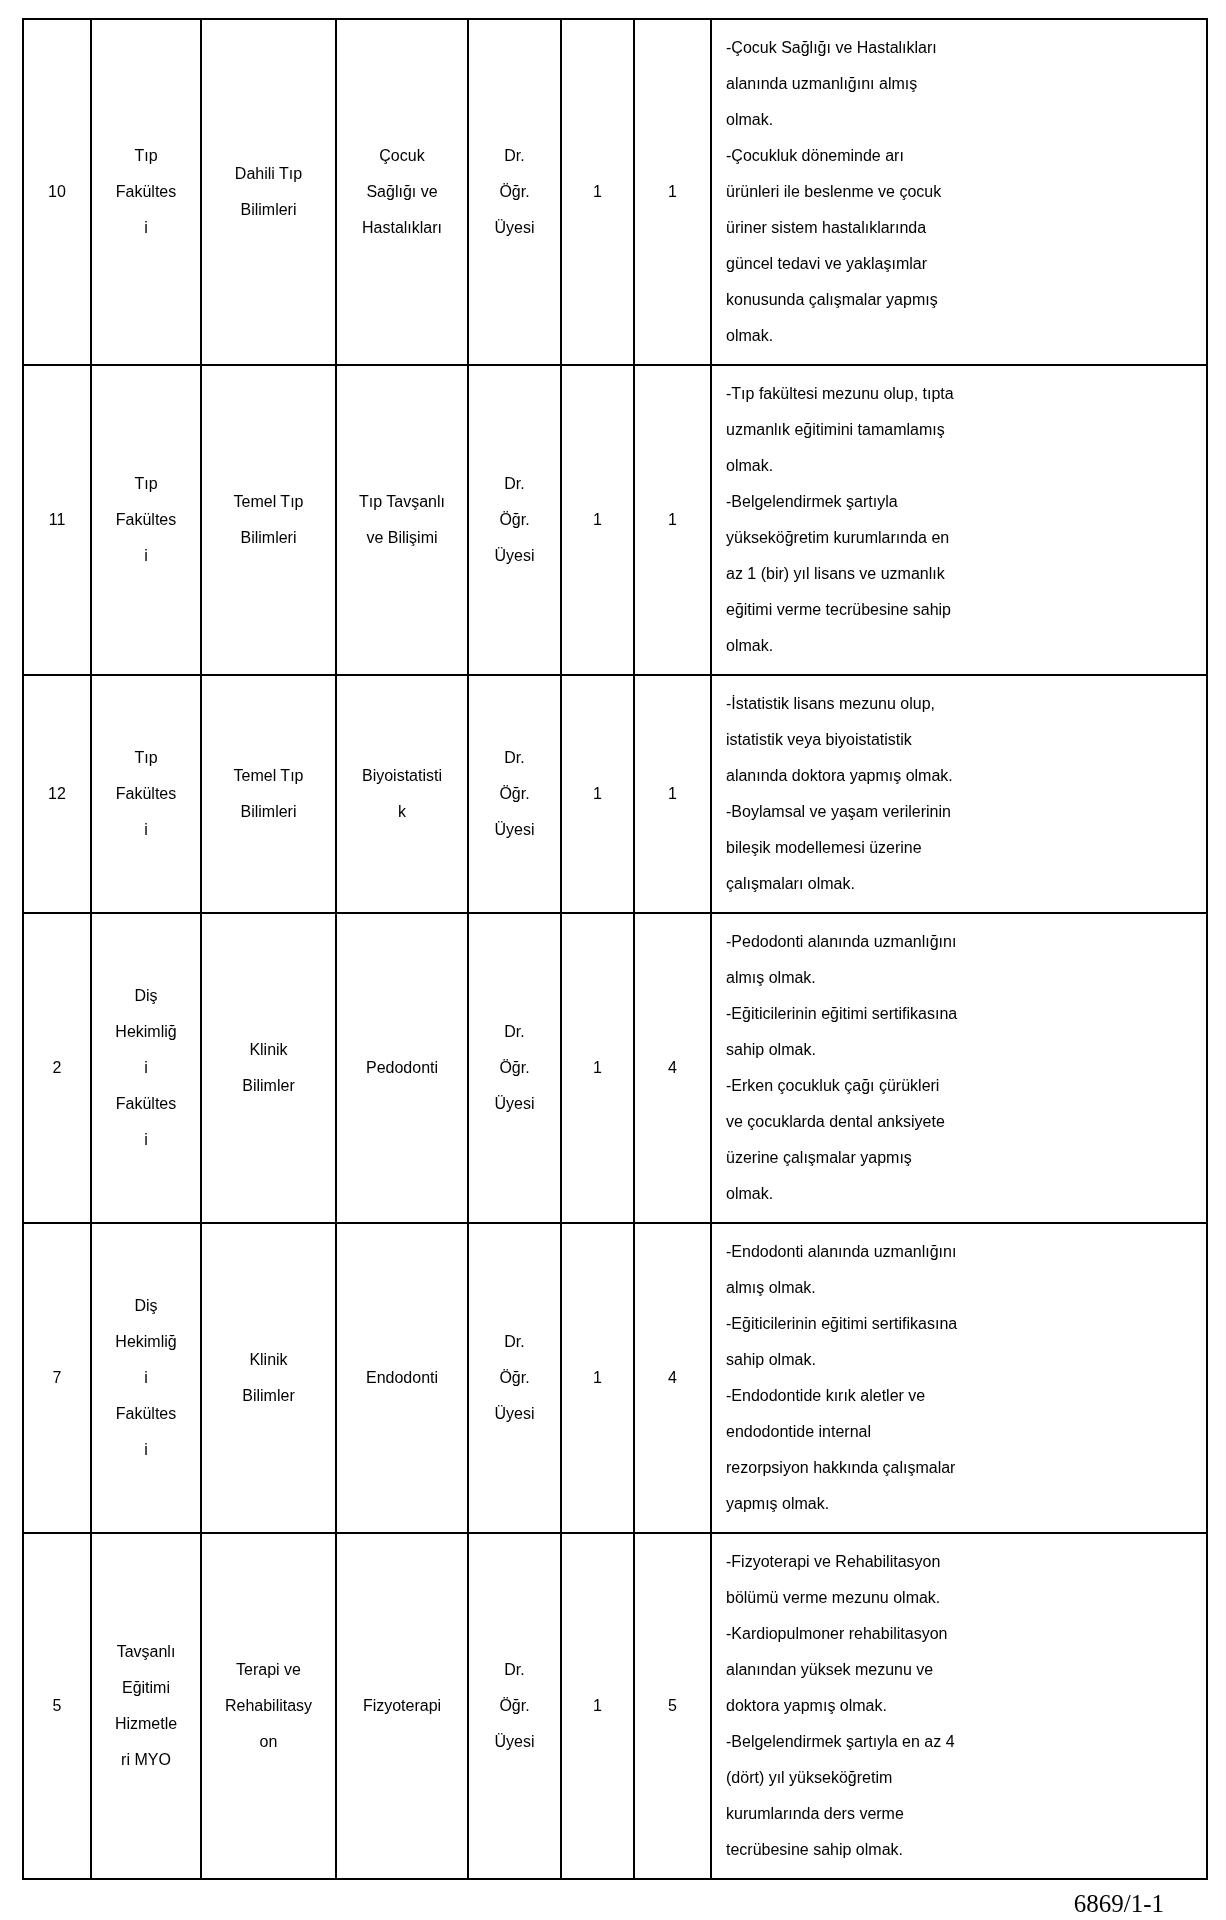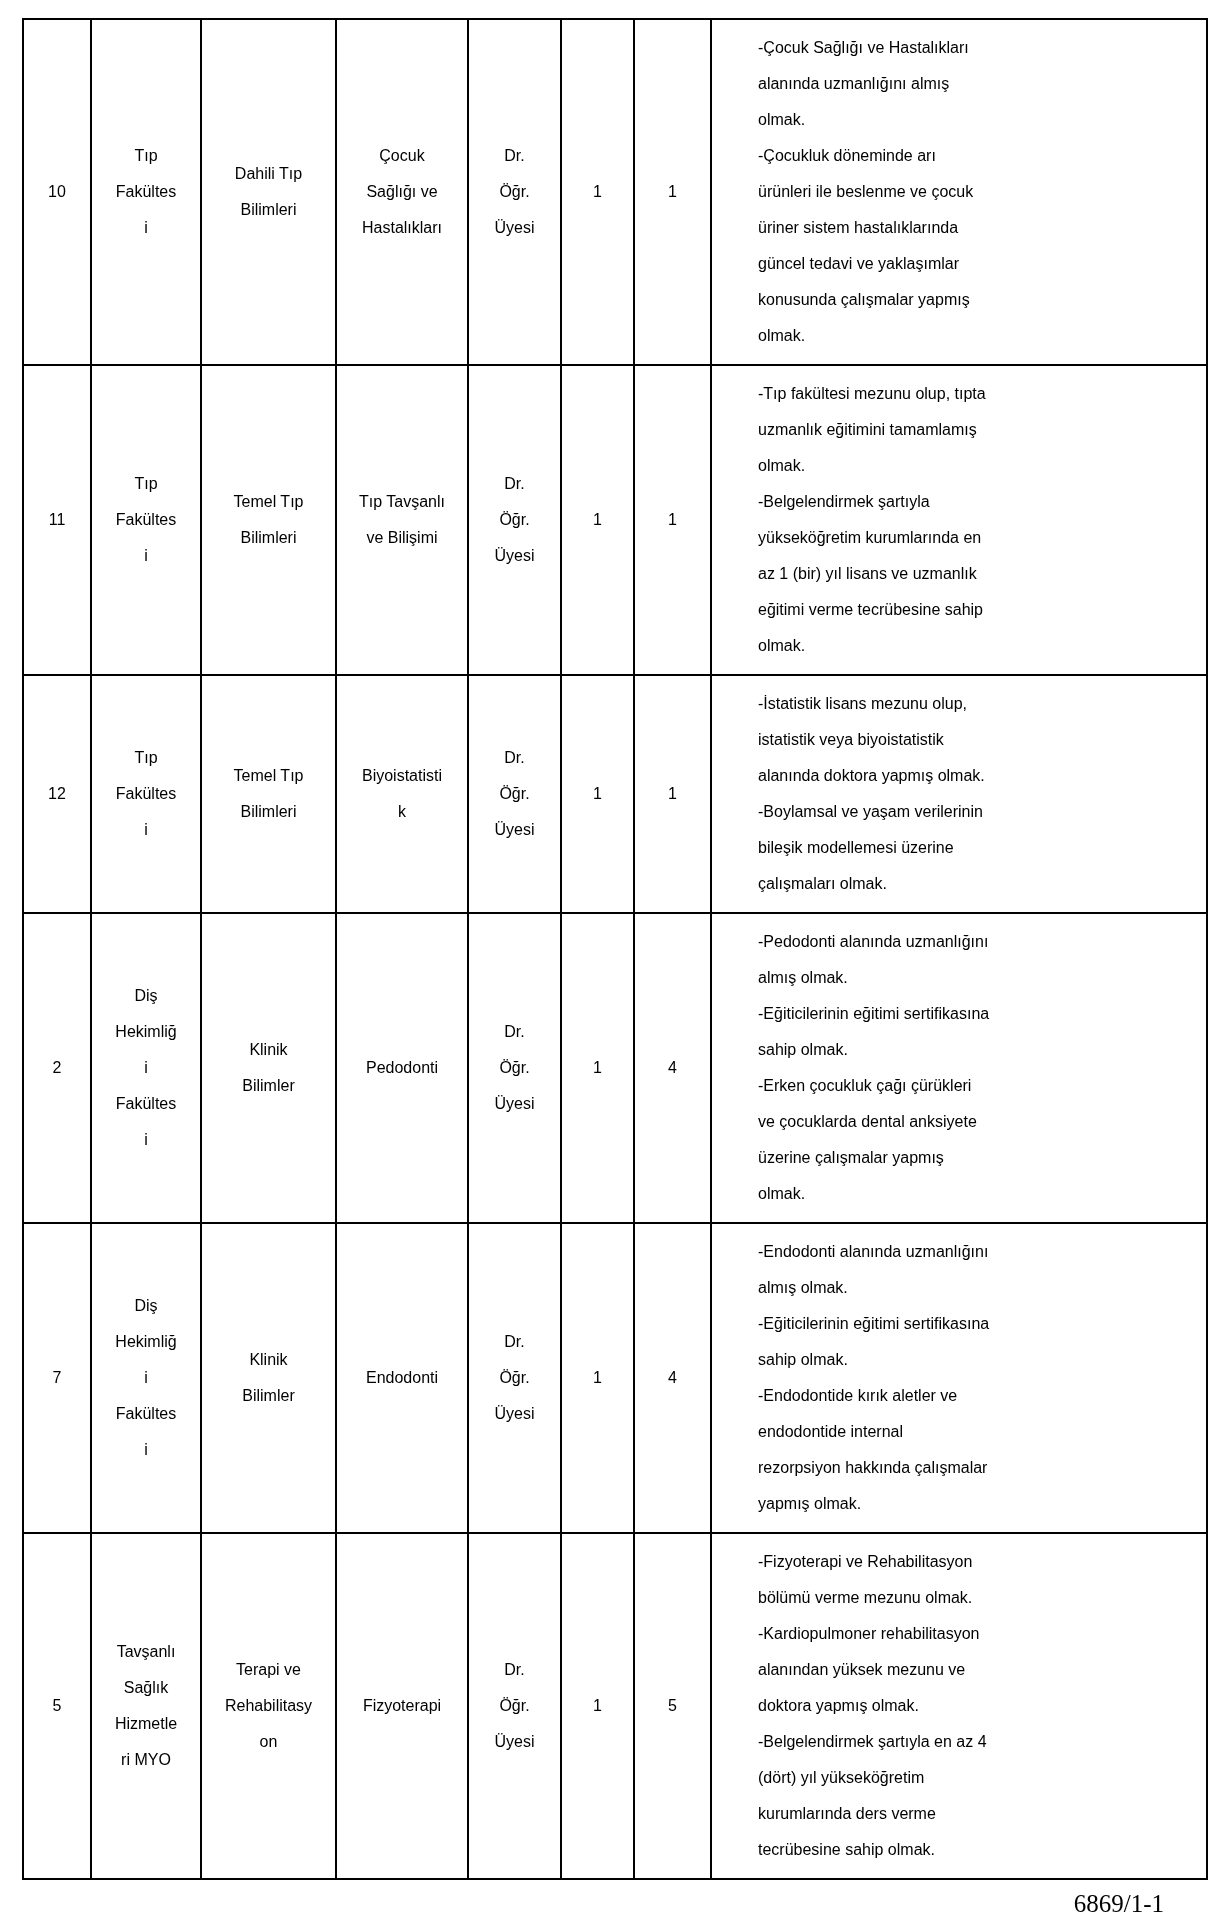--- a/index.html
+++ b/index.html
@@ -23,21 +23,21 @@
     line-height: 36px;
     text-align: center;
     vertical-align: middle;
     padding: 4px 22px;
     word-wrap: break-word;
   }
   table.positions td.desc {
     text-align: left;
     padding: 10px 14px;
   }
-  td.desc .req { max-width: 232px; margin-left: 32px; }
+  td.desc .req { max-width: 232px; }
 
   .footer {
     width: 1184px;
     box-sizing: border-box;
     text-align: right;
     padding: 10px 42px 20px 0;
     font-family: "Liberation Serif", serif;
     font-size: 25px;
   }
 </style>
@@ -120,21 +120,21 @@
           <td>1</td>
           <td>4</td>
           <td class="desc">
             <div class="req">-Endodonti alanında uzmanlığını almış olmak.</div>
             <div class="req">-Eğiticilerinin eğitimi sertifikasına sahip olmak.</div>
             <div class="req">-Endodontide kırık aletler ve endodontide internal rezorpsiyon hakkında çalışmalar yapmış olmak.</div>
           </td>
         </tr>
         <tr>
           <td>5</td>
-          <td>Tavşanlı Sağlık Hizmetleri MYO</td>
+          <td>Tavşanlı Eğitimi Hizmetleri MYO</td>
           <td>Terapi ve Rehabilitasyon</td>
           <td>Fizyoterapi</td>
           <td>Dr. Öğr. Üyesi</td>
           <td>1</td>
           <td>5</td>
           <td class="desc">
             <div class="req">-Fizyoterapi ve Rehabilitasyon bölümü verme mezunu olmak.</div>
             <div class="req">-Kardiopulmoner rehabilitasyon alanından yüksek mezunu ve doktora yapmış olmak.</div>
             <div class="req">-Belgelendirmek şartıyla en az 4 (dört) yıl yükseköğretim kurumlarında ders verme tecrübesine sahip olmak.</div>
           </td>

